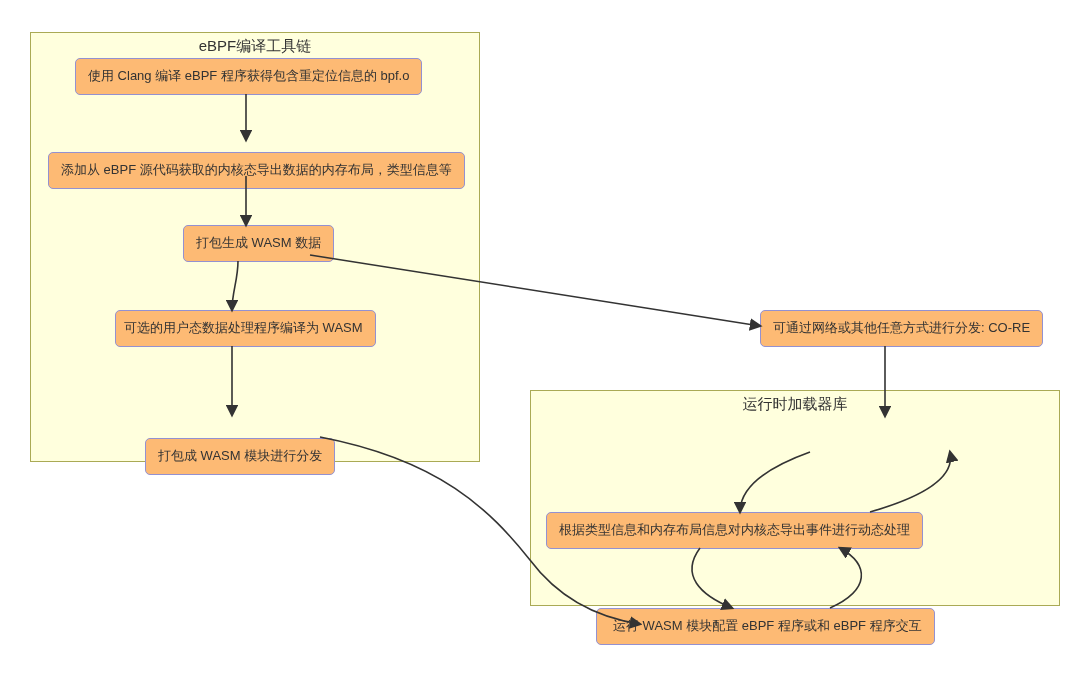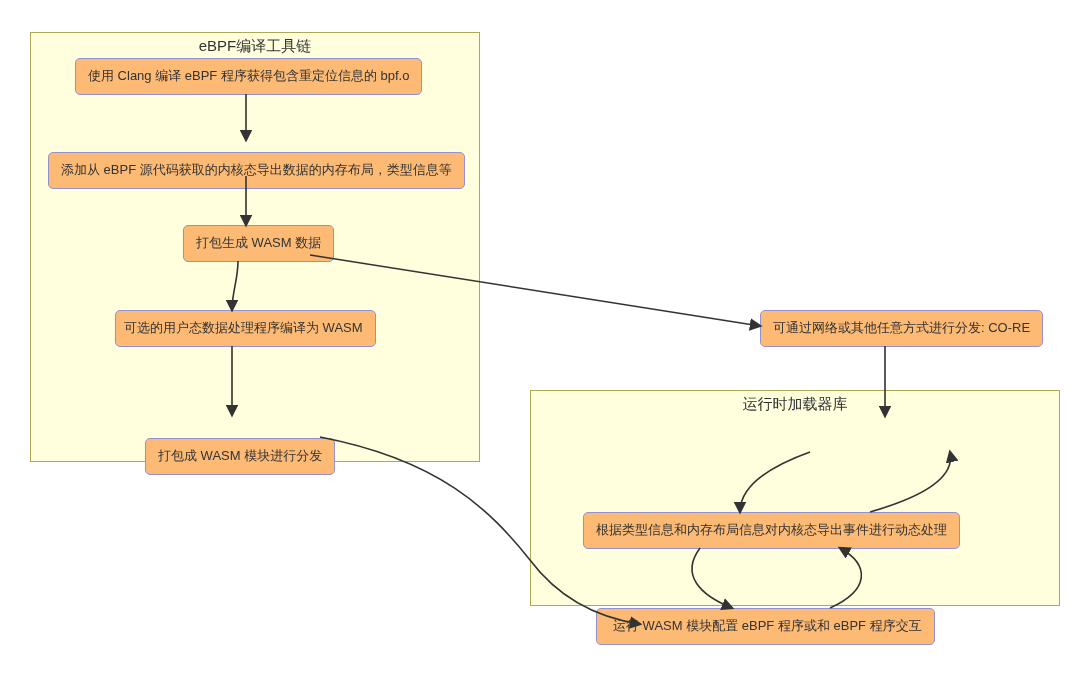--- a/index.html
+++ b/index.html
@@ -70,21 +70,21 @@
 
   <div class="node" id="n-packjson" style="left:183px; top:225px;">打包生成 WASM 数据</div>
 
   <div class="node" id="n-compilewasm" style="left:115px; top:310px;padding-left:8px;">可选的用户态数据处理程序编译为 WASM</div>
 
   <div class="node" id="n-packwasm" style="left:145px; top:438px;">打包成 WASM 模块进行分发</div>
 
   <div class="node" id="n-distribute" style="left:760px; top:310px;">可通过网络或其他任意方式进行分发: CO-RE</div>
 
 
-  <div class="node" id="n-process" style="left:583px; top:512px;">根据类型信息和内存布局信息对内核态导出事件进行动态处理</div>
+  <div class="node" id="n-process" style="left:546px; top:512px;">根据类型信息和内存布局信息对内核态导出事件进行动态处理</div>
 
   <div class="node" id="n-runwasm" style="left:596px; top:608px;padding-left:16px;">运行 WASM 模块配置 eBPF 程序或和 eBPF 程序交互</div>
 
   <svg class="edges">
     <defs>
       <marker id="arrow" viewBox="0 0 10 10" refX="8" refY="5" markerWidth="8" markerHeight="8" orient="auto-start-reverse">
         <path d="M 0 0 L 10 5 L 0 10 z" fill="#333333"></path>
       </marker>
     </defs>
     <g stroke="#333333" stroke-width="1.6" fill="none" marker-end="url(#arrow)">

